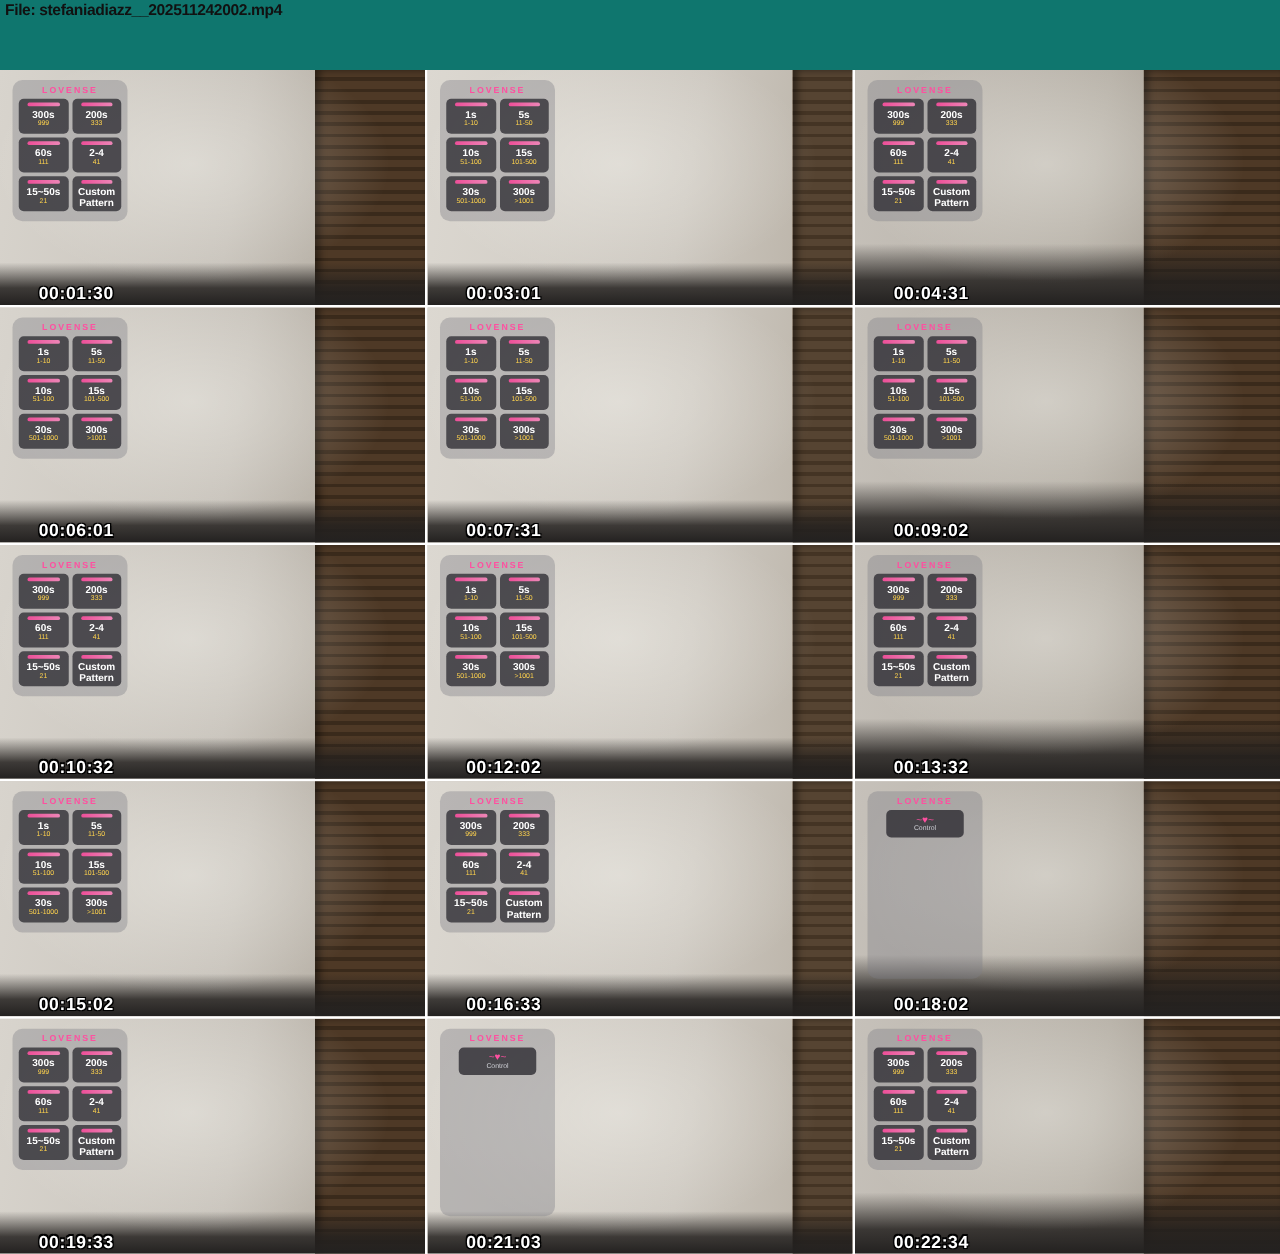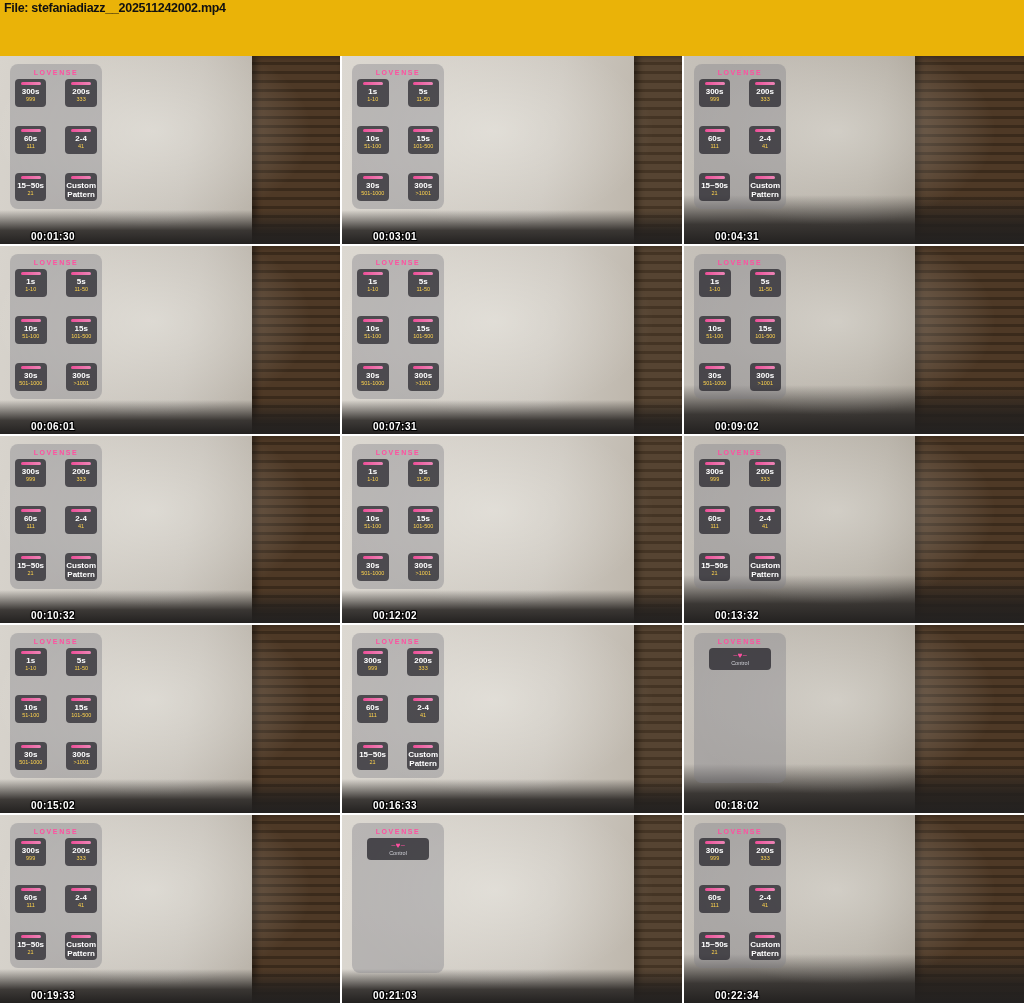--- a/index.html
+++ b/index.html
@@ -1,19 +1,19 @@
 <!DOCTYPE html>
 <html><head>
 <meta charset="utf-8">
 <style>
   html,body{margin:0;padding:0;background:#ffffff;}
   body{width:1024px;height:1003px;overflow:hidden;font-family:"Liberation Sans",sans-serif;}
 
   
-  .header{height:56px;background:#eab308;padding:2px 4px 0 4px;box-sizing:border-box;}
+  .header{height:56px;background:#0f766e;padding:2px 4px 0 4px;box-sizing:border-box;}
   .header .line{font-size:12.5px;line-height:13.2px;font-weight:bold;color:#111;
     letter-spacing:-0.3px;white-space:nowrap;}
 
   
   .grid{display:grid;grid-template-columns:repeat(3,1fr);grid-template-rows:repeat(5,1fr);
     gap:2px;width:1024px;height:947px;background:#ffffff;}
   .thumb{position:relative;overflow:hidden;background:#c9c4bc;}
 
   
   .scene{position:absolute;inset:0;}
@@ -24,30 +24,30 @@
     box-shadow:inset 4px 0 6px rgba(0,0,0,0.45);}
   .furniture{position:absolute;left:0;right:0;bottom:0;height:18%;
     background:linear-gradient(180deg,rgba(40,38,36,0.0),rgba(35,32,30,0.85) 60%,#232120);}
   .s1 .wardrobe{width:14%;background:repeating-linear-gradient(180deg,#564432 0 6px,#443424 6px 9px);}
   .s1 .wall{background:linear-gradient(100deg,#dcd8d1 0%,#cdc8c0 60%,#b5ada1 100%);}
   .s2 .wardrobe{width:32%;}
   .s2 .wall{background:linear-gradient(100deg,#c6c1ba 0%,#b6b0a6 55%,#948b7f 100%);}
   .s2 .furniture{height:26%;}
 
   
-  .ts{position:absolute;left:3px;bottom:2px;font-size:10px;font-weight:bold;color:#fff;
+  .ts{position:absolute;left:3px;bottom:2px;font-size:14px;font-weight:bold;color:#fff;
     letter-spacing:0.5px;
     text-shadow:-1px -1px 0 #000,1px -1px 0 #000,-1px 1px 0 #000,1px 1px 0 #000,0 0 2px #000;padding-left:28px;}
 
   
   .panel{position:absolute;top:8px;left:10px;width:92px;box-sizing:border-box;
     background:rgba(125,125,135,0.38);border-radius:8px;padding:5px 5px 8px 5px;}
   .panel-title{color:#ff4fa0;font-weight:bold;font-size:7px;text-align:center;
     letter-spacing:1.6px;margin-bottom:3px;}
-  .tiles{display:grid;grid-template-columns:1fr 1fr;gap:19px;}
+  .tiles{display:grid;grid-template-columns:1fr 1fr;gap:3px;}
   .tile{background:rgba(35,33,40,0.72);border-radius:4px;padding:3px 1px 2px 1px;
     text-align:center;min-height:23px;}
   .tile-bar{height:3px;width:68%;margin:0 auto 2px auto;border-radius:2px;
     background:linear-gradient(90deg,#ff4fa0,#ff8cc2);opacity:0.9;}
   .tile-value{color:#ffffff;font-weight:bold;font-size:8px;line-height:9px;}
   .tile-sub{color:#ffd34d;font-size:5.5px;line-height:7px;}
 
   .panel-sm{height:150px;}
   .ctl-tile{background:rgba(35,33,40,0.75);border-radius:4px;width:58px;margin:2px auto 0 auto;
     padding:3px 2px;text-align:center;}

